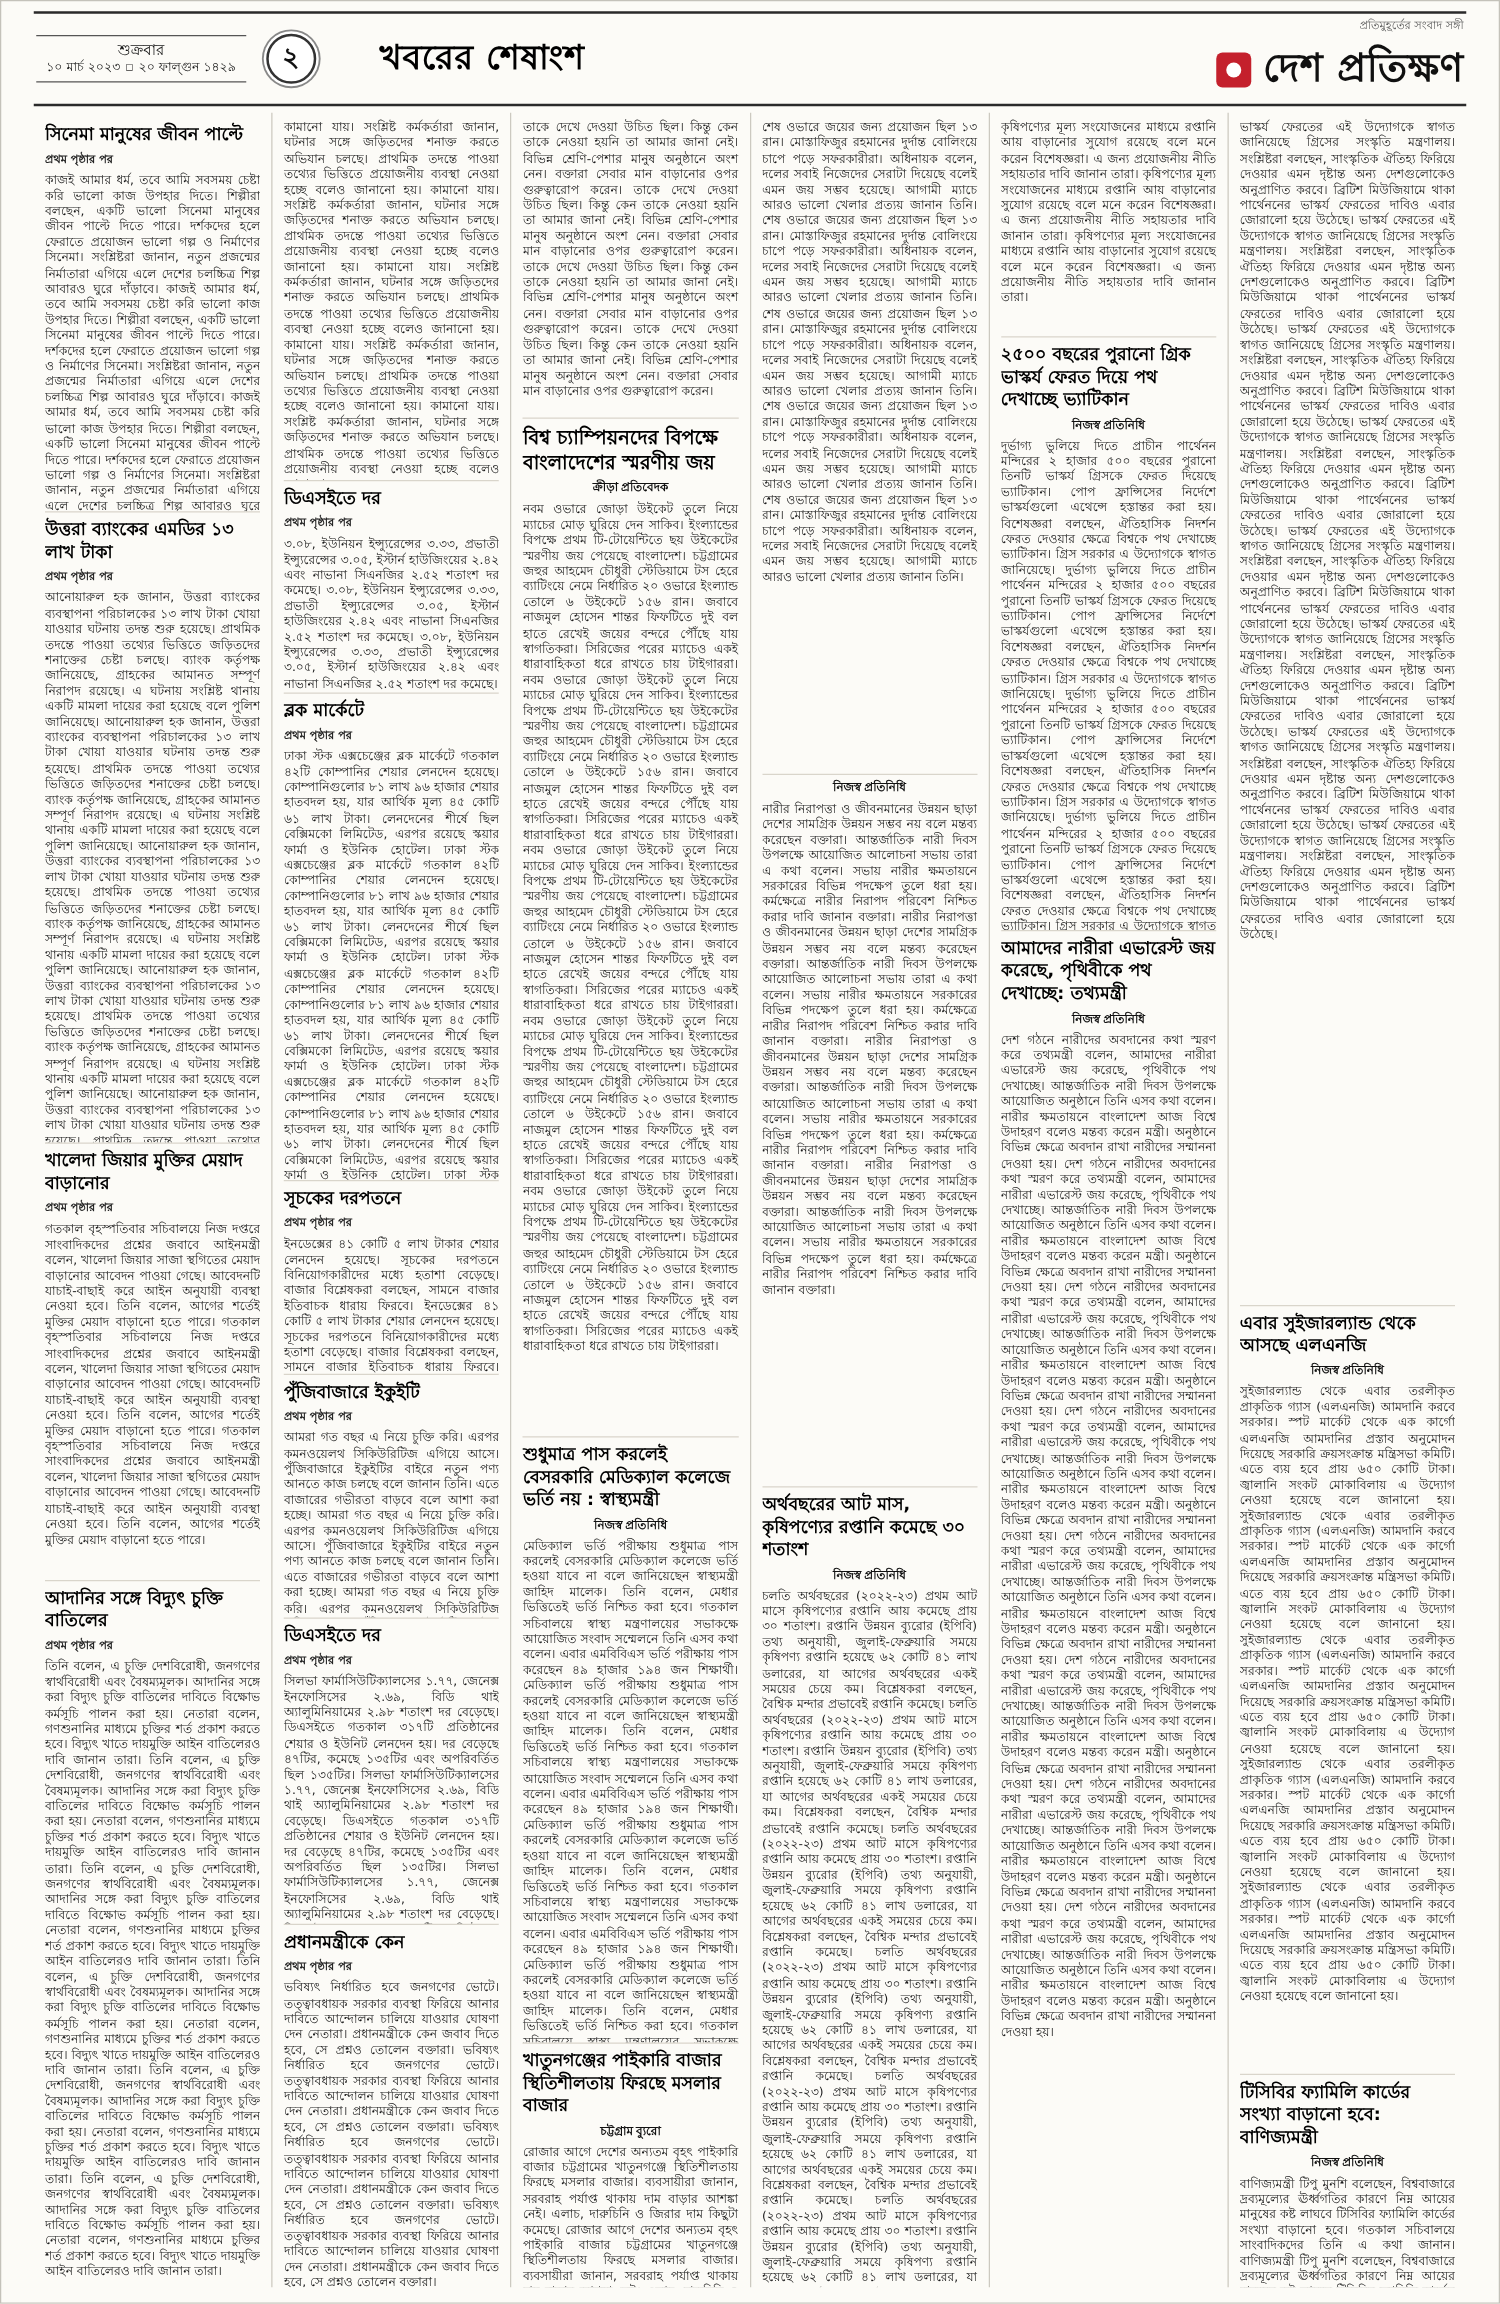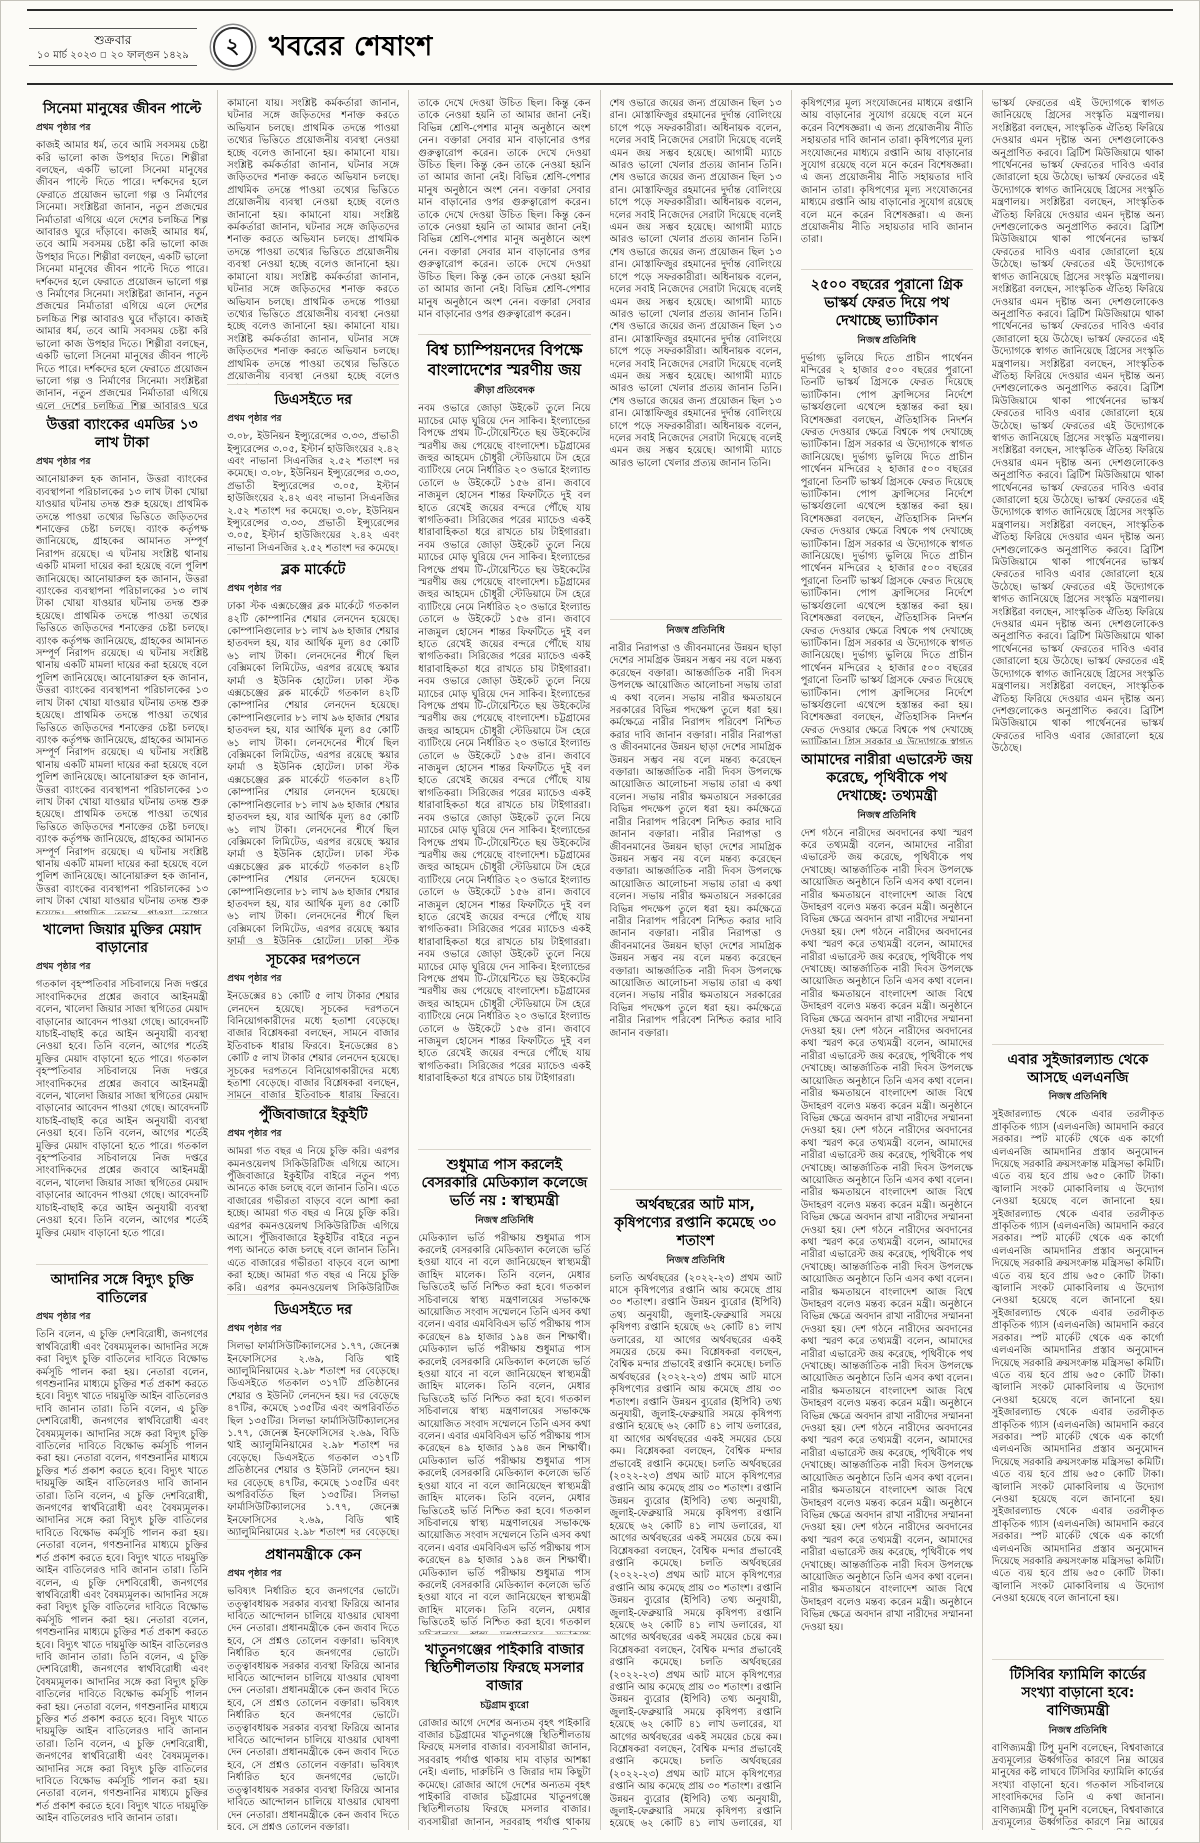--- a/index.html
+++ b/index.html
@@ -23,36 +23,36 @@
   .weekday{ font-weight:normal; font-size:12px; }
   .dateline{ font-size:10px; white-space:nowrap; }
   .datesep{ font-size:8px; margin:0 4px; vertical-align:1px; color:#333; }
   .page-badge{
     width:40px; height:40px; border-radius:50%;
     background:#fff; border:2.5px solid #333;
     box-shadow:0 0 0 2px #fff, 0 0 0 3.5px #888;
     display:flex; align-items:center; justify-content:center;
     font-size:21px; font-weight:bold; color:#111; flex:0 0 auto;
   }
-  .section-title{ font-size:27px; font-weight:bold; letter-spacing:.5px; color:#000; }
+  .section-title{ font-size:27px; font-weight:bold; letter-spacing:.5px; color:#000;margin-left:35px; }
   .mast-right{ margin-left:auto; text-align:right; }
   .tagline{ font-size:9px; color:#555; margin-bottom:2px; }
   .mast-row{ display:flex; align-items:center; gap:9px; justify-content:flex-end; }
   .mast-logo{ width:28px; height:28px; background:#c4202c; border-radius:5px; position:relative; flex:0 0 auto; }
   .mast-logo::after{ content:""; position:absolute; inset:8px; background:#fff; border-radius:50%; }
   .mast-name{ font-size:31px; font-weight:bold; color:#101010; letter-spacing:.5px; }
   
   .columns{ flex:1 1 auto; display:flex; margin-top:5px; overflow:hidden; }
   .col{ flex:1 1 0; padding:4px 9px 0; overflow:hidden; display:flex; flex-direction:column; min-width:0; }
   .col + .col{ border-left:1px solid #ccc9c0; }
   .article{ overflow:hidden; flex:0 0 auto; padding:3px 0 7px; }
   .article + .article{ border-top:1px solid #d9d5cb; }
   .article.fill{ flex:1 1 auto; }
   .hl{
-    font-size:14px; line-height:1.3; font-weight:bold; text-align:center;
+    font-size:14px; line-height:1.3; font-weight:bold; 
     margin:2px 0 3px; color:#000;
   }
   .hl.lg{ font-size:15.5px; }
   .kicker{ font-size:9px; font-weight:bold; margin-bottom:4px; color:#222; }
   .byline{ font-size:9.5px; font-weight:bold; text-align:center; margin-bottom:4px; color:#111;font-family:Liberation Serif, serif; }
   .body{ font-size:9.8px; line-height:12.4px; text-align:justify; color:#1a1a1a; }
 </style>
 </head>
 <body>
 
@@ -62,20 +62,27 @@
     <div class="datebox">
       <div class="weekday">শুক্রবার</div>
       <div class="dateline">
         <span>১০ মার্চ ২০২৩</span><span class="datesep">◻</span><span>২০ ফাল্গুন ১৪২৯</span>
       </div>
     </div>
     <div class="page-badge">
       <span>২</span>
     </div>
     <h1 class="section-title">খবরের শেষাংশ</h1>
+    <div class="mast-right">
+      <div class="tagline">প্রতিমুহূর্তের সংবাদ সঙ্গী</div>
+      <div class="mast-row">
+        <span class="mast-logo"></span>
+        <span class="mast-name">দেশ প্রতিক্ষণ</span>
+      </div>
+    </div>
   </header>
 
   <main class="columns">
 
     <section class="col">
       <article class="article" style="height:315px">
         <h2 class="hl">সিনেমা মানুষের জীবন পাল্টে</h2>
         <div class="kicker">প্রথম পৃষ্ঠার পর</div>
         <p class="body">কাজই আমার ধর্ম, তবে আমি সবসময় চেষ্টা করি ভালো কাজ উপহার দিতে। শিল্পীরা বলছেন, একটি ভালো সিনেমা মানুষের জীবন পাল্টে দিতে পারে। দর্শকদের হলে ফেরাতে প্রয়োজন ভালো গল্প ও নির্মাণের সিনেমা। সংশ্লিষ্টরা জানান, নতুন প্রজন্মের নির্মাতারা এগিয়ে এলে দেশের চলচ্চিত্র শিল্প আবারও ঘুরে দাঁড়াবে। কাজই আমার ধর্ম, তবে আমি সবসময় চেষ্টা করি ভালো কাজ উপহার দিতে। শিল্পীরা বলছেন, একটি ভালো সিনেমা মানুষের জীবন পাল্টে দিতে পারে। দর্শকদের হলে ফেরাতে প্রয়োজন ভালো গল্প ও নির্মাণের সিনেমা। সংশ্লিষ্টরা জানান, নতুন প্রজন্মের নির্মাতারা এগিয়ে এলে দেশের চলচ্চিত্র শিল্প আবারও ঘুরে দাঁড়াবে। কাজই আমার ধর্ম, তবে আমি সবসময় চেষ্টা করি ভালো কাজ উপহার দিতে। শিল্পীরা বলছেন, একটি ভালো সিনেমা মানুষের জীবন পাল্টে দিতে পারে। দর্শকদের হলে ফেরাতে প্রয়োজন ভালো গল্প ও নির্মাণের সিনেমা। সংশ্লিষ্টরা জানান, নতুন প্রজন্মের নির্মাতারা এগিয়ে এলে দেশের চলচ্চিত্র শিল্প আবারও ঘুরে দাঁড়াবে।</p>
       </article>

